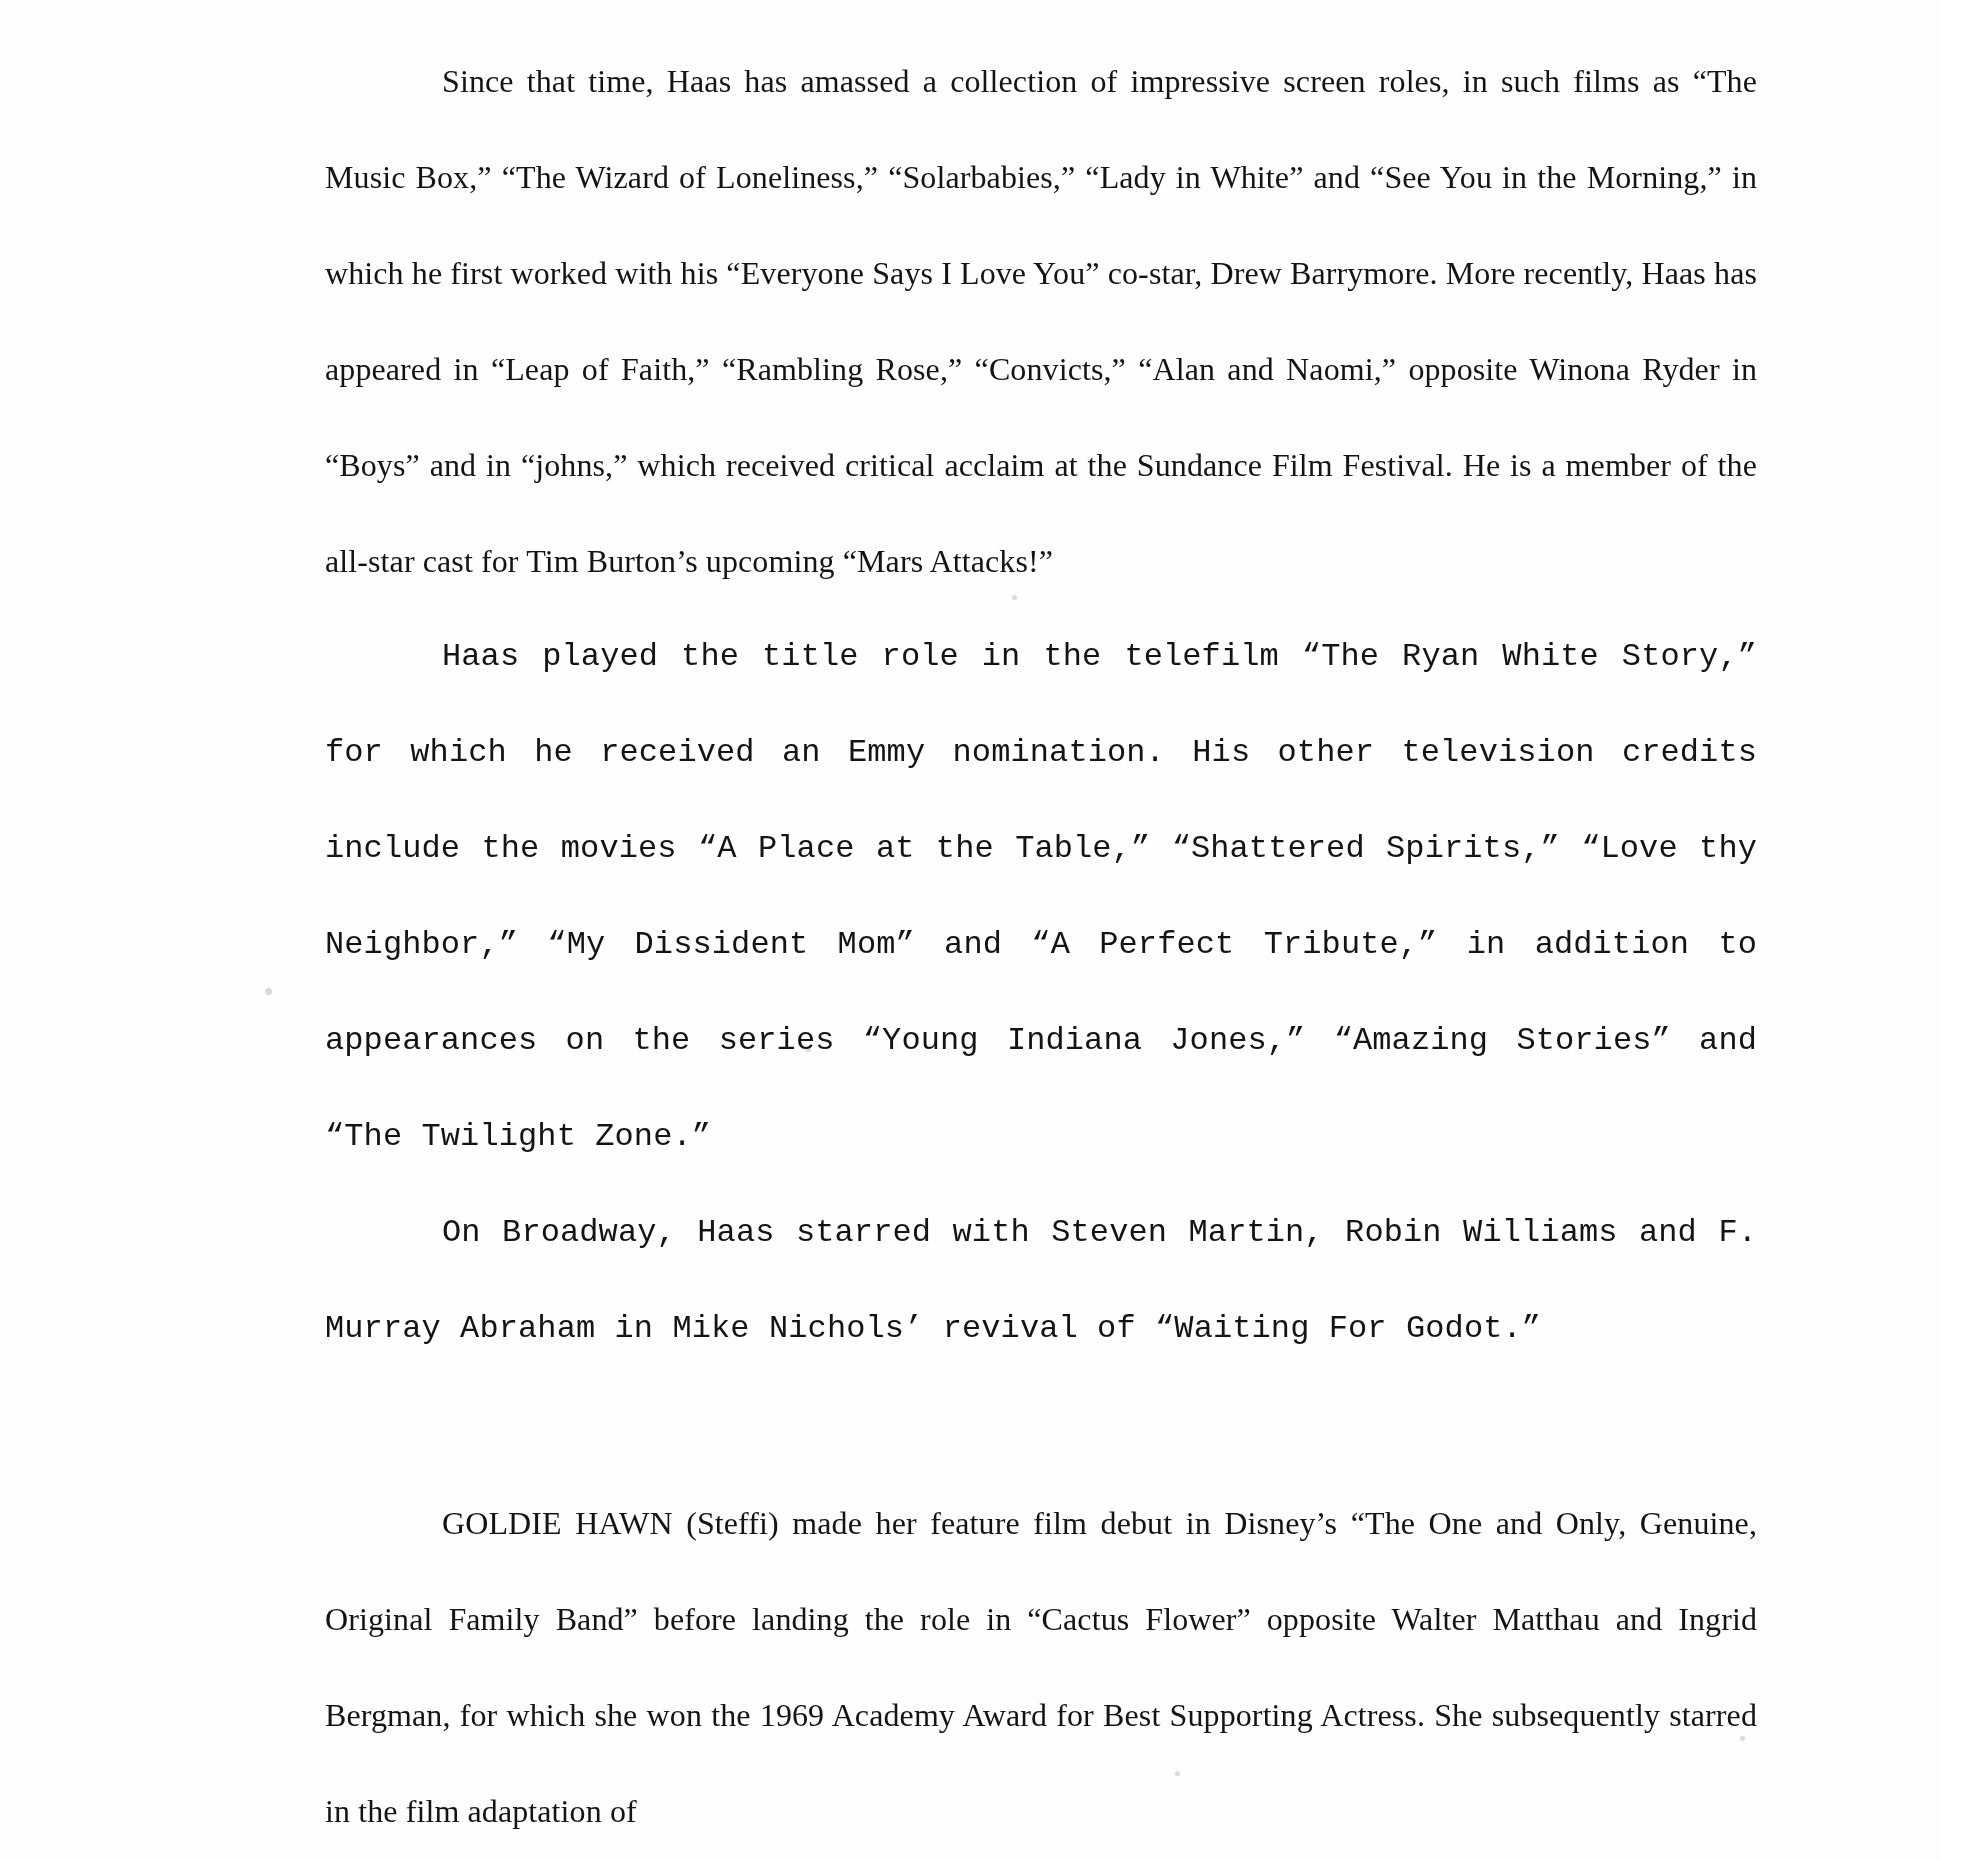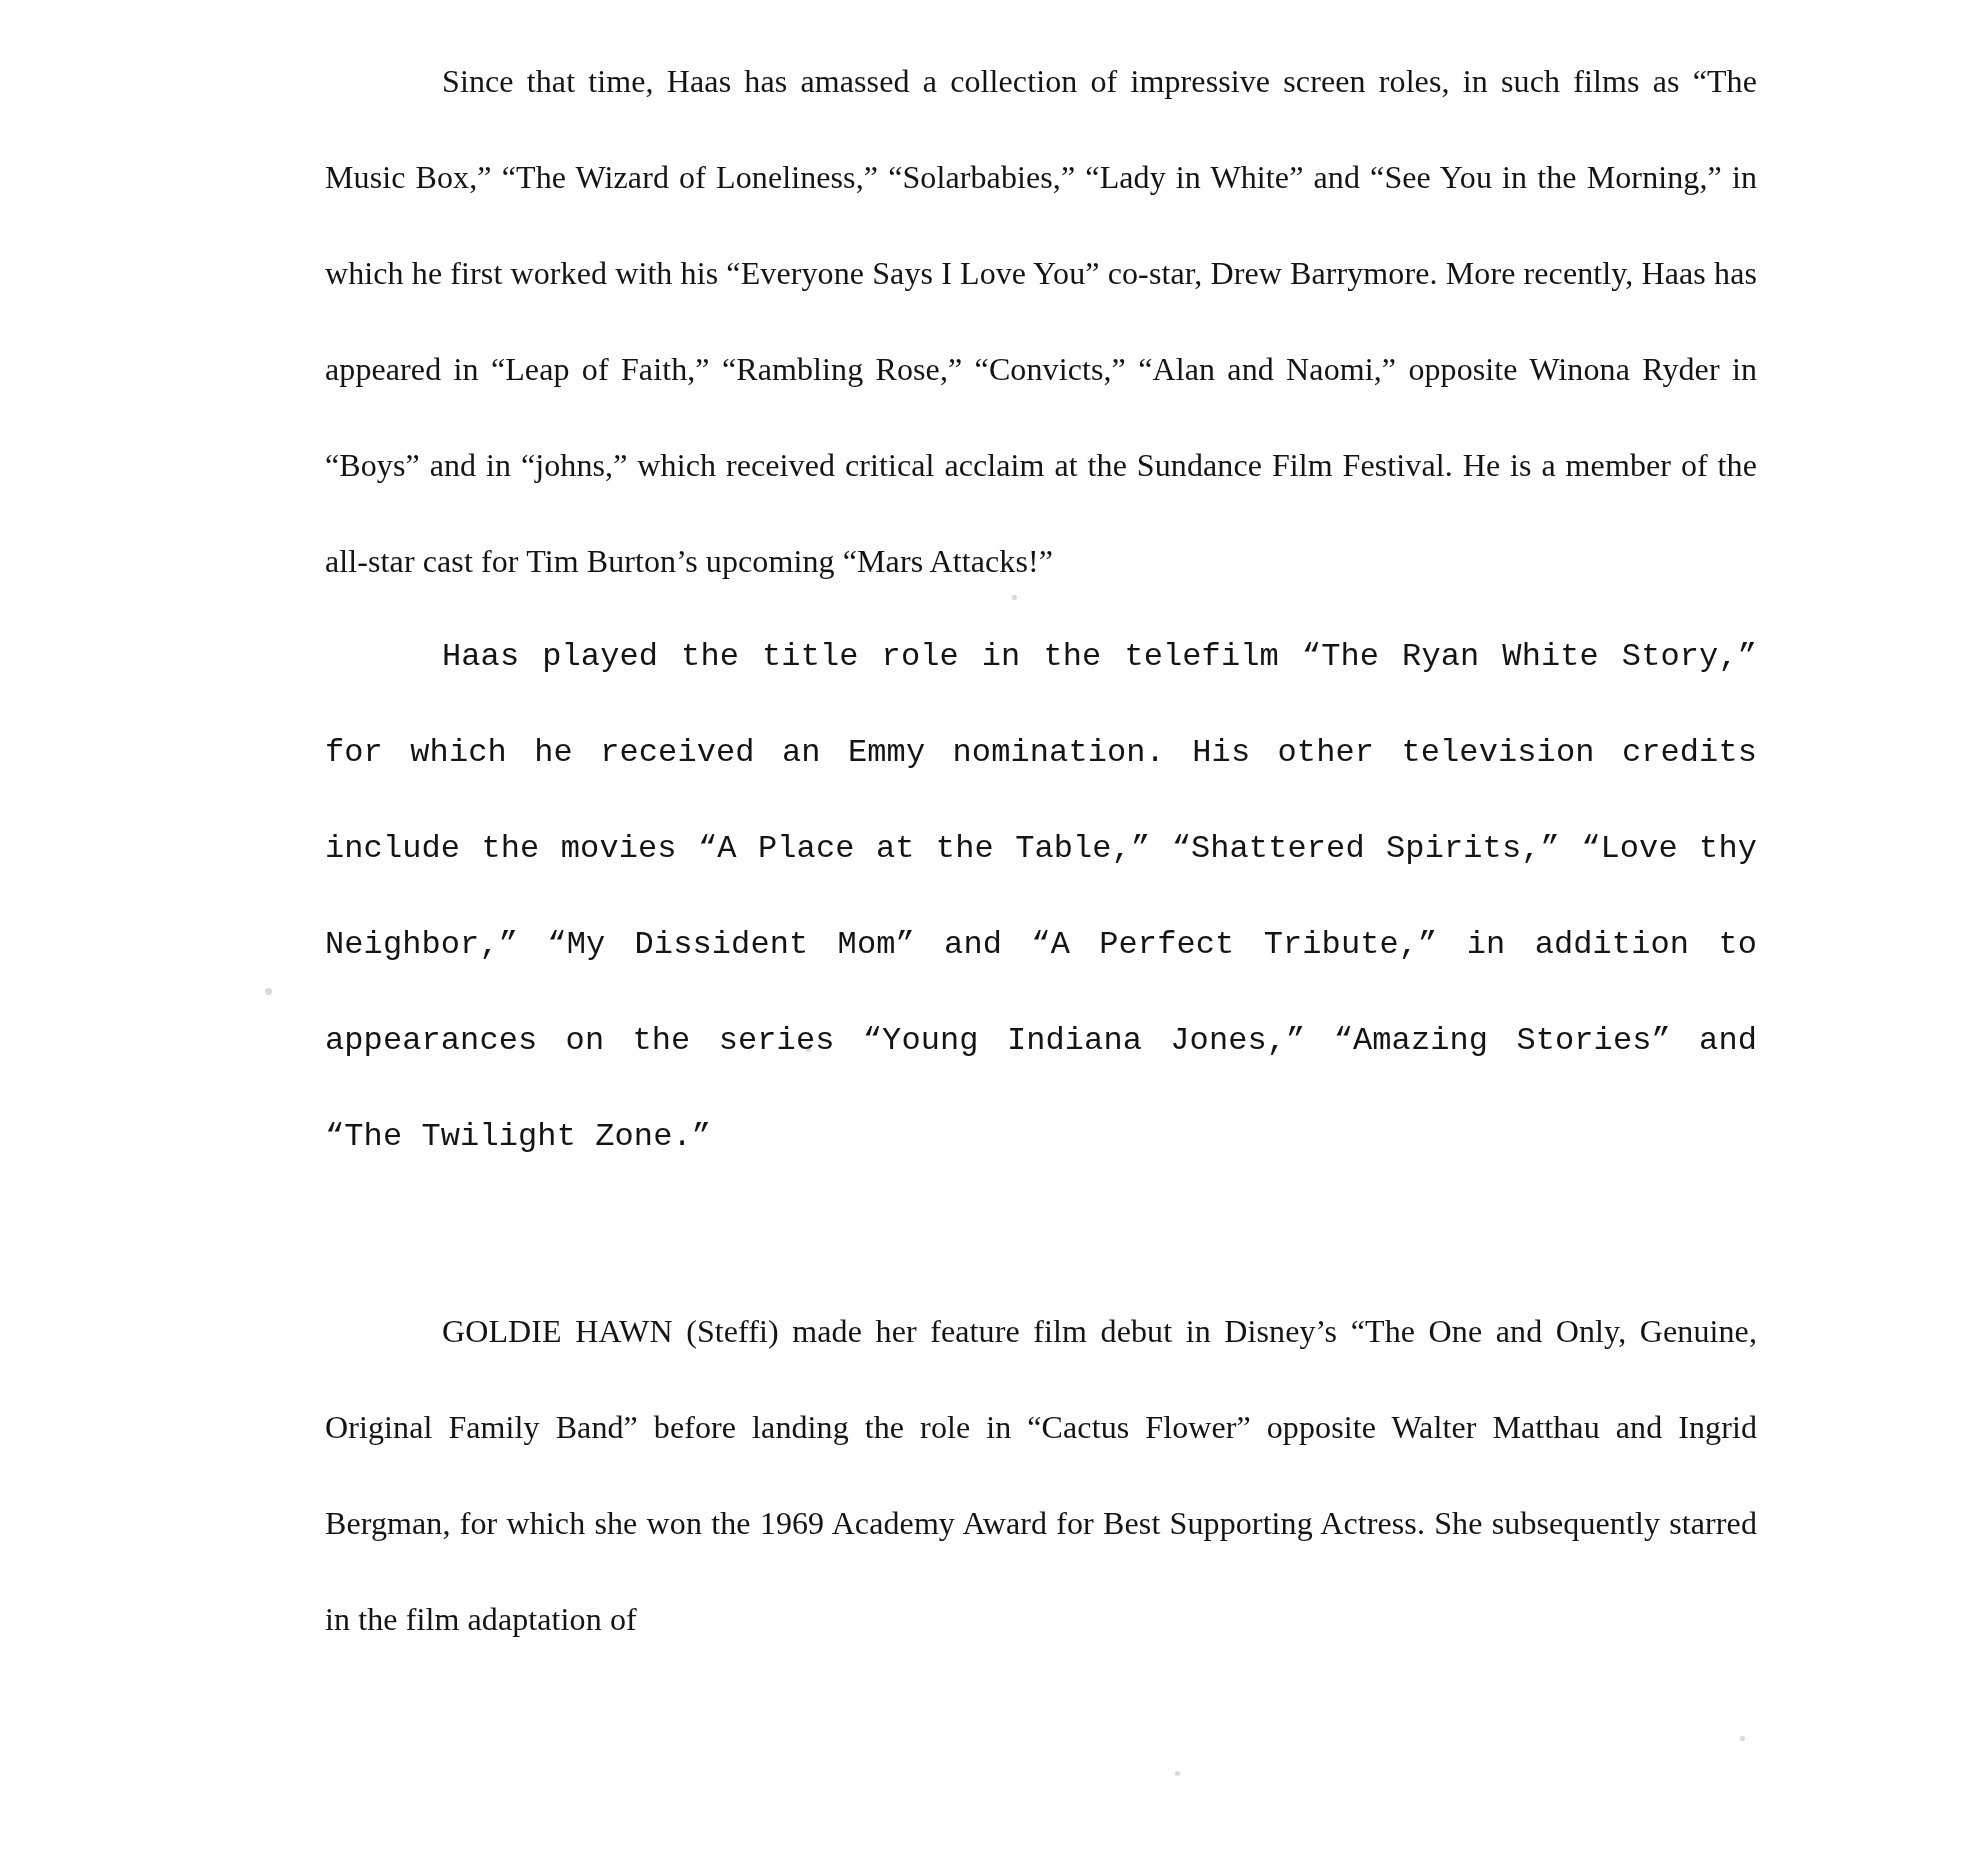--- a/index.html
+++ b/index.html
@@ -62,20 +62,21 @@
   <div class="speck" style="left:1012px; top:595px; width:4.7px; height:4.7px;"></div>
   <div class="speck" style="left:1175px; top:1771px; width:5.4px; height:5.4px;"></div>
   <div class="speck" style="left:1740px; top:1736px; width:4.7px; height:4.7px;"></div>
 
   <div class="doc-body">
 
     <p class="para">Since that time, Haas has amassed a collection of impressive screen roles, in such films as “The Music Box,” “The Wizard of Loneliness,” “Solarbabies,” “Lady in White” and “See You in the Morning,” in which he first worked with his “Everyone Says I Love You” co-star, Drew Barrymore.  More recently, Haas has appeared in “Leap of Faith,” “Rambling Rose,” “Convicts,” “Alan and Naomi,” opposite Winona Ryder in “Boys” and in “johns,” which  received critical acclaim at the Sundance Film Festival.  He is a member of the all-star cast for Tim Burton’s upcoming “Mars Attacks!”</p>
 
     <p class="para">Haas played the title role in the telefilm “The Ryan White Story,” for which he received an Emmy nomination.  His other television credits include the movies “A Place at the Table,” “Shattered Spirits,” “Love thy Neighbor,” “My Dissident Mom” and “A Perfect Tribute,” in addition to appearances on the series “Young Indiana Jones,” “Amazing Stories” and “The Twilight Zone.”</p>
 
+    <p class="para">On Broadway, Haas starred with Steven Martin, Robin Williams and F. Murray Abraham in Mike Nichols’ revival of “Waiting For Godot.”</p>
 
     <div class="gap"></div>
 
     <p class="para">GOLDIE HAWN (Steffi) made her feature film debut in Disney’s “The One and Only, Genuine, Original Family Band” before landing the role in “Cactus Flower” opposite Walter Matthau and Ingrid Bergman, for which she won the 1969 Academy Award for Best Supporting Actress.  She subsequently starred in the film adaptation of</p>
 
   </div>
 </div>
 
 
 </body></html>

